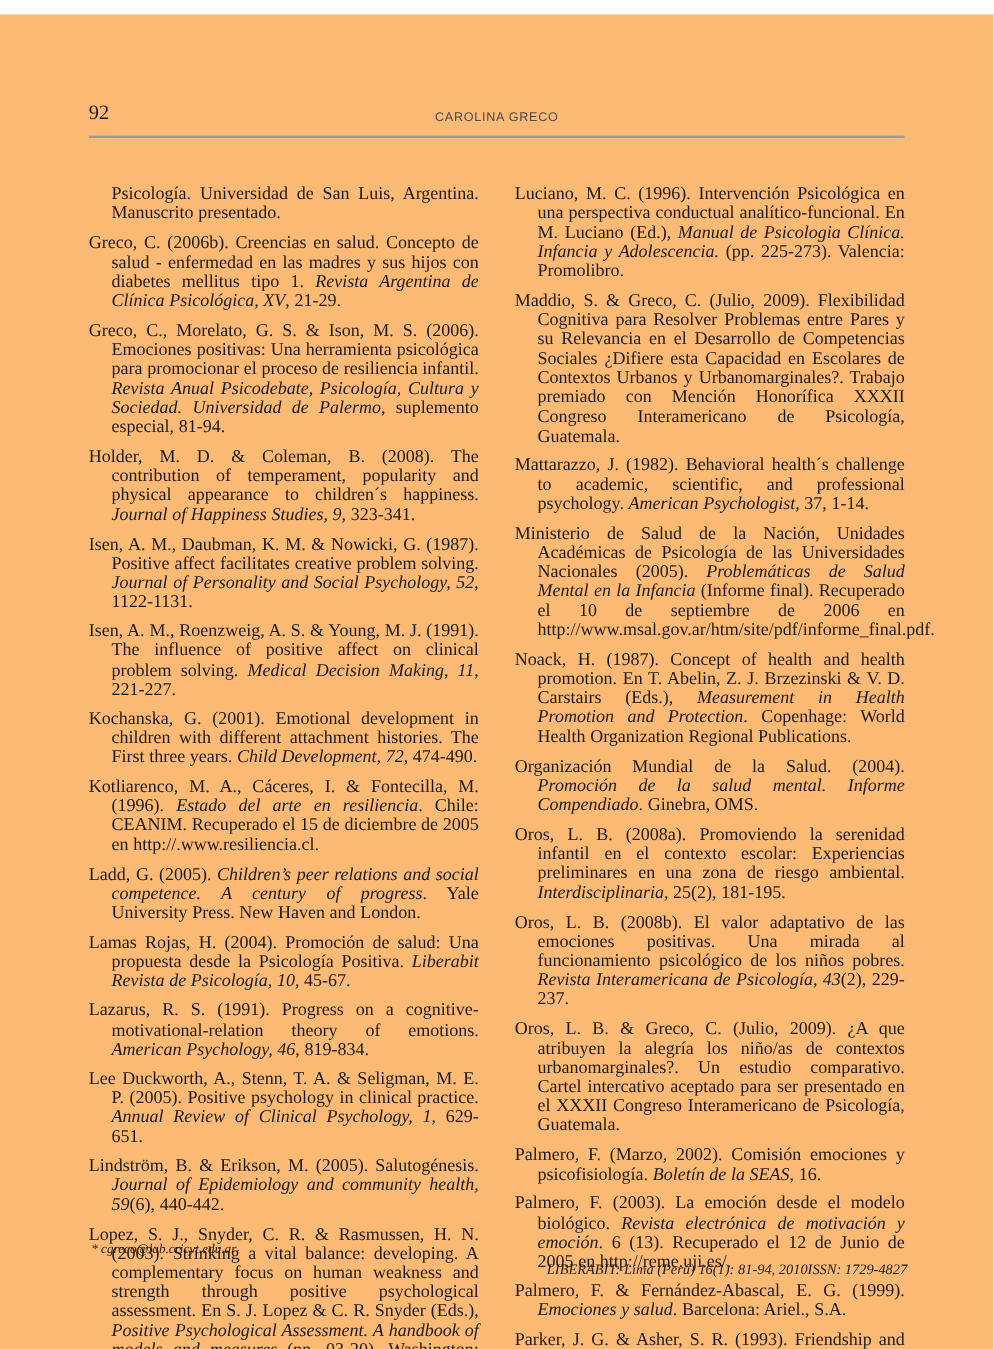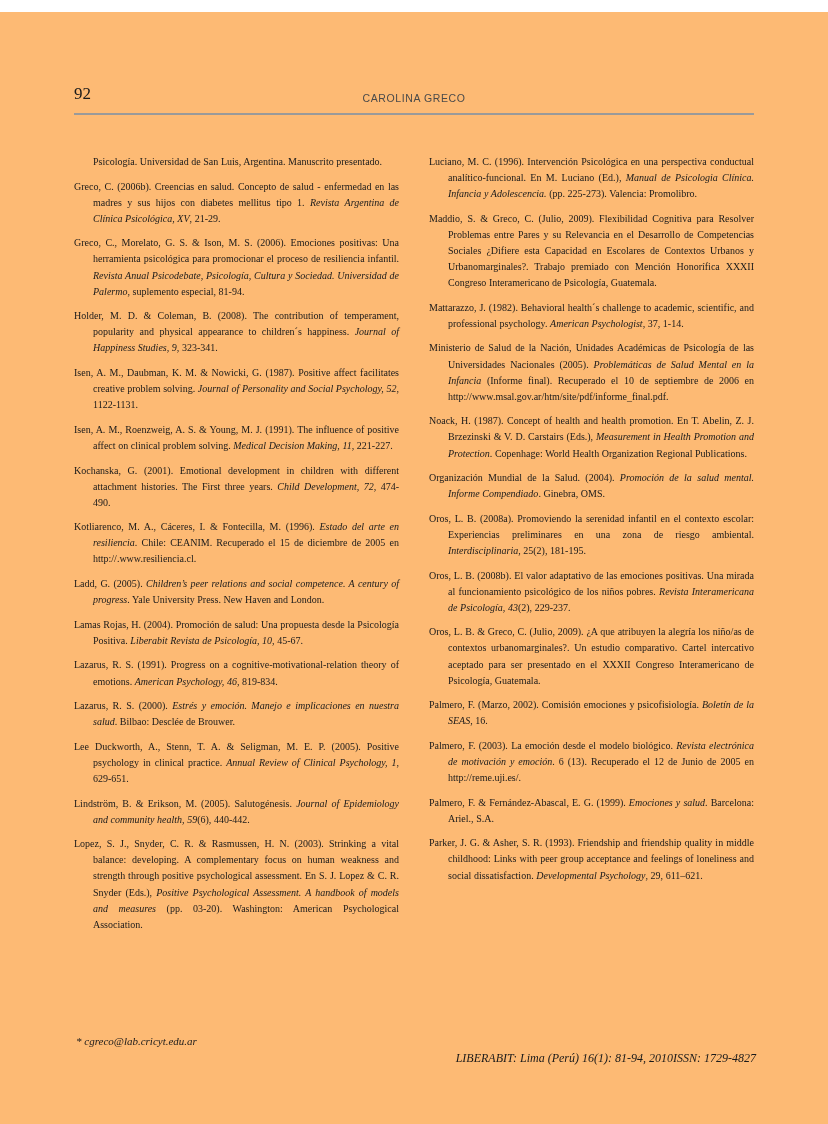--- a/index.html
+++ b/index.html
@@ -62,21 +62,21 @@
     top: 142px;
     width: 680px;
     display: flex;
     gap: 30px;
   }
   .col {
     width: 325px;
   }
 
   .ref {
-    font-size: 10px;
+    font-size: 15px;
     line-height: 16.1px;
     text-align: justify;
     text-justify: inter-word;
     padding-left: 19px;
     text-indent: -19px;
     margin: 0 0 8.5px 0;
     hyphens: none;
     word-spacing: 0.1px;
   }
   .ref:last-child { margin-bottom: 0; }
@@ -130,21 +130,20 @@
         <p class="ref"><span>Greco, C. (2006b). Creencias en salud. Concepto de salud - enfermedad en las madres y sus hijos con diabetes mellitus tipo 1. </span><i>Revista Argentina de Clínica Psicológica, XV</i><span>, 21-29.</span></p>
         <p class="ref"><span>Greco, C., Morelato, G. S. &amp; Ison, M. S. (2006). Emociones positivas: Una herramienta psicológica para promocionar el proceso de resiliencia infantil. </span><i>Revista Anual Psicodebate, Psicología, Cultura y Sociedad. Universidad de Palermo</i><span>, suplemento especial, 81-94.</span></p>
         <p class="ref"><span>Holder, M. D. &amp; Coleman, B. (2008). The contribution of temperament, popularity and physical appearance to children´s happiness. </span><i>Journal of Happiness Studies, 9</i><span>, 323-341.</span></p>
         <p class="ref"><span>Isen, A. M., Daubman, K. M. &amp;  Nowicki, G. (1987). Positive affect facilitates creative problem solving. </span><i>Journal of Personality and Social Psychology, 52</i><span>, 1122-1131.</span></p>
         <p class="ref"><span>Isen, A. M., Roenzweig, A. S. &amp; Young, M. J. (1991). The influence of positive affect on clinical problem solving. </span><i>Medical Decision Making, 11</i><span>, 221-227.</span></p>
         <p class="ref"><span>Kochanska, G. (2001). Emotional development in children with different attachment histories. The First three years. </span><i>Child Development, 72</i><span>, 474-490.</span></p>
         <p class="ref"><span>Kotliarenco, M. A., Cáceres, I. &amp; Fontecilla, M. (1996). </span><i>Estado del arte en resiliencia</i><span>. Chile: CEANIM. Recuperado el 15 de diciembre de 2005 en http://.www.resiliencia.cl.</span></p>
         <p class="ref"><span>Ladd, G. (2005). </span><i>Children’s peer relations and social competence. A century of progress</i><span>. Yale University Press. New Haven and London.</span></p>
         <p class="ref"><span>Lamas Rojas, H. (2004). Promoción de salud: Una propuesta desde la Psicología Positiva. </span><i>Liberabit Revista de Psicología, 10</i><span>, 45-67.</span></p>
         <p class="ref"><span>Lazarus, R. S. (1991). Progress on a cognitive-motivational-relation theory of emotions. </span><i>American Psychology, 46</i><span>, 819-834.</span></p>
-        <p class="ref"><span>Lazarus, R. S. (2000). </span><i>Estrés y emoción. Manejo e implicaciones en nuestra salud</i><span>. Bilbao: Desclée de Brouwer.</span></p>
         <p class="ref"><span>Lee Duckworth, A., Stenn, T. A. &amp; Seligman, M. E. P. (2005). Positive psychology in clinical practice. </span><i>Annual Review of Clinical Psychology, 1</i><span>, 629-651.</span></p>
         <p class="ref"><span>Lindström, B. &amp; Erikson, M. (2005). Salutogénesis. </span><i>Journal of Epidemiology and community health, 59</i><span>(6), 440-442.</span></p>
         <p class="ref"><span>Lopez, S. J., Snyder, C. R. &amp; Rasmussen, H. N. (2003). Strinking a vital balance: developing. A complementary focus on human weakness and strength through positive psychological assessment.  En  S. J. Lopez &amp; C. R. Snyder (Eds.), </span><i>Positive Psychological Assessment. A handbook of models and measures</i><span> (pp. 03-20). Washington: American Psychological Association.</span></p>
       </div>
     <div class="col" id="col-right">
         <p class="ref"><span>Luciano, M. C. (1996). Intervención Psicológica en una perspectiva conductual analítico-funcional. En M. Luciano (Ed.), </span><i>Manual de Psicologia Clínica. Infancia y Adolescencia.</i><span> (pp. 225-273). Valencia: Promolibro.</span></p>
         <p class="ref"><span>Maddio, S. &amp; Greco, C. (Julio, 2009). Flexibilidad Cognitiva para Resolver Problemas entre Pares y su Relevancia en el Desarrollo de Competencias Sociales ¿Difiere esta Capacidad en Escolares de Contextos Urbanos y Urbanomarginales?. Trabajo premiado con Mención Honorífica  XXXII Congreso Interamericano de Psicología, Guatemala.</span></p>
         <p class="ref"><span>Mattarazzo, J. (1982). Behavioral health´s challenge to academic, scientific, and professional psychology. </span><i>American Psychologist</i><span>, 37, 1-14.</span></p>
         <p class="ref"><span>Ministerio de Salud de la Nación, Unidades Académicas de Psicología de las Universidades Nacionales (2005). </span><i>Problemáticas de Salud Mental en la Infancia</i><span> (Informe final). Recuperado el 10 de septiembre de 2006 en http://www.msal.gov.ar/htm/site/pdf/informe_final.pdf.</span></p>
         <p class="ref"><span>Noack, H. (1987). Concept of health and health promotion. En T. Abelin, Z. J. Brzezinski &amp; V. D. Carstairs (Eds.), </span><i>Measurement in Health Promotion and Protection</i><span>. Copenhage: World Health Organization Regional Publications.</span></p>

